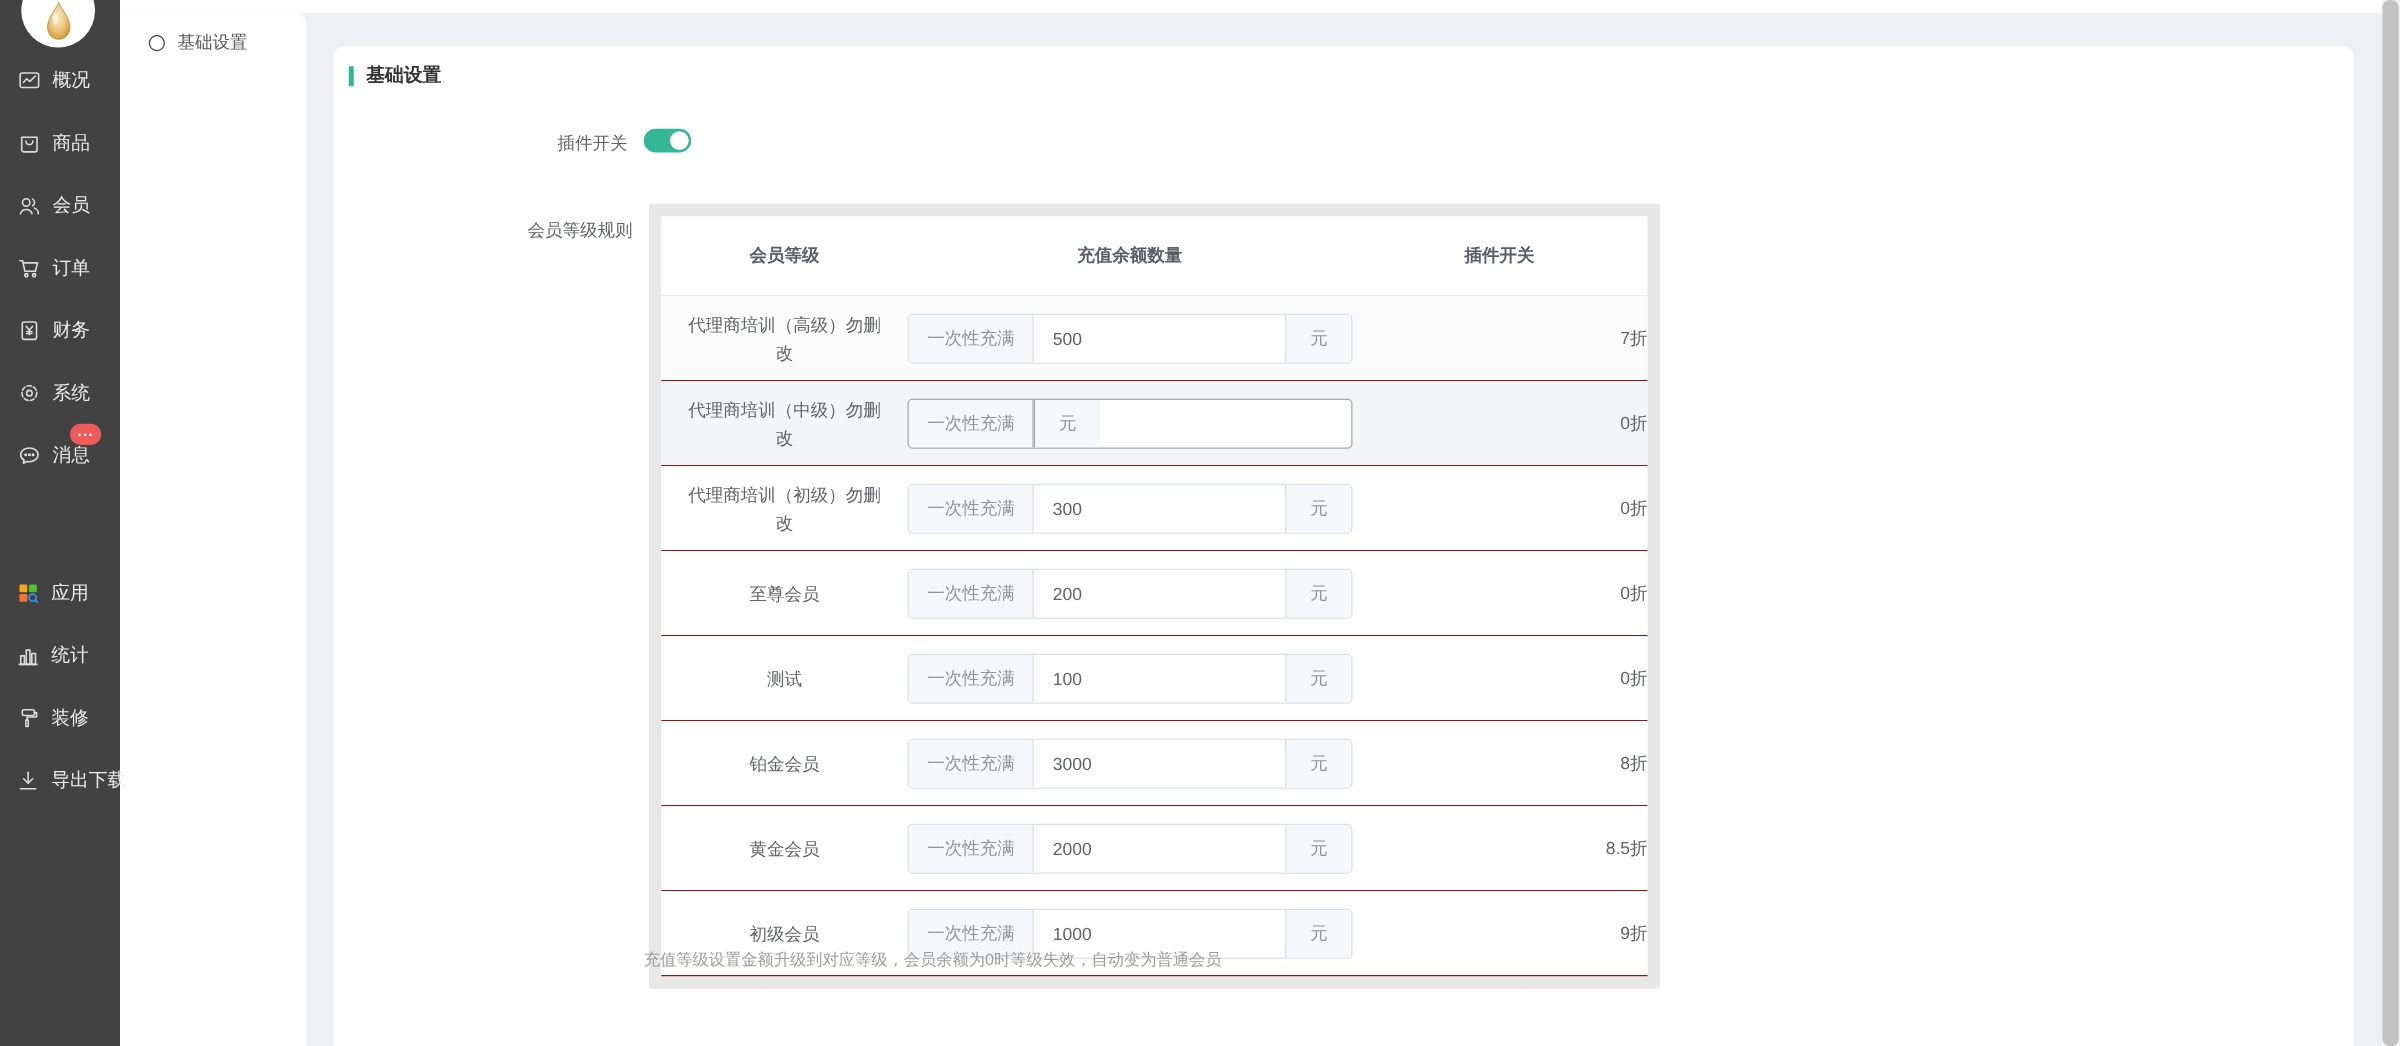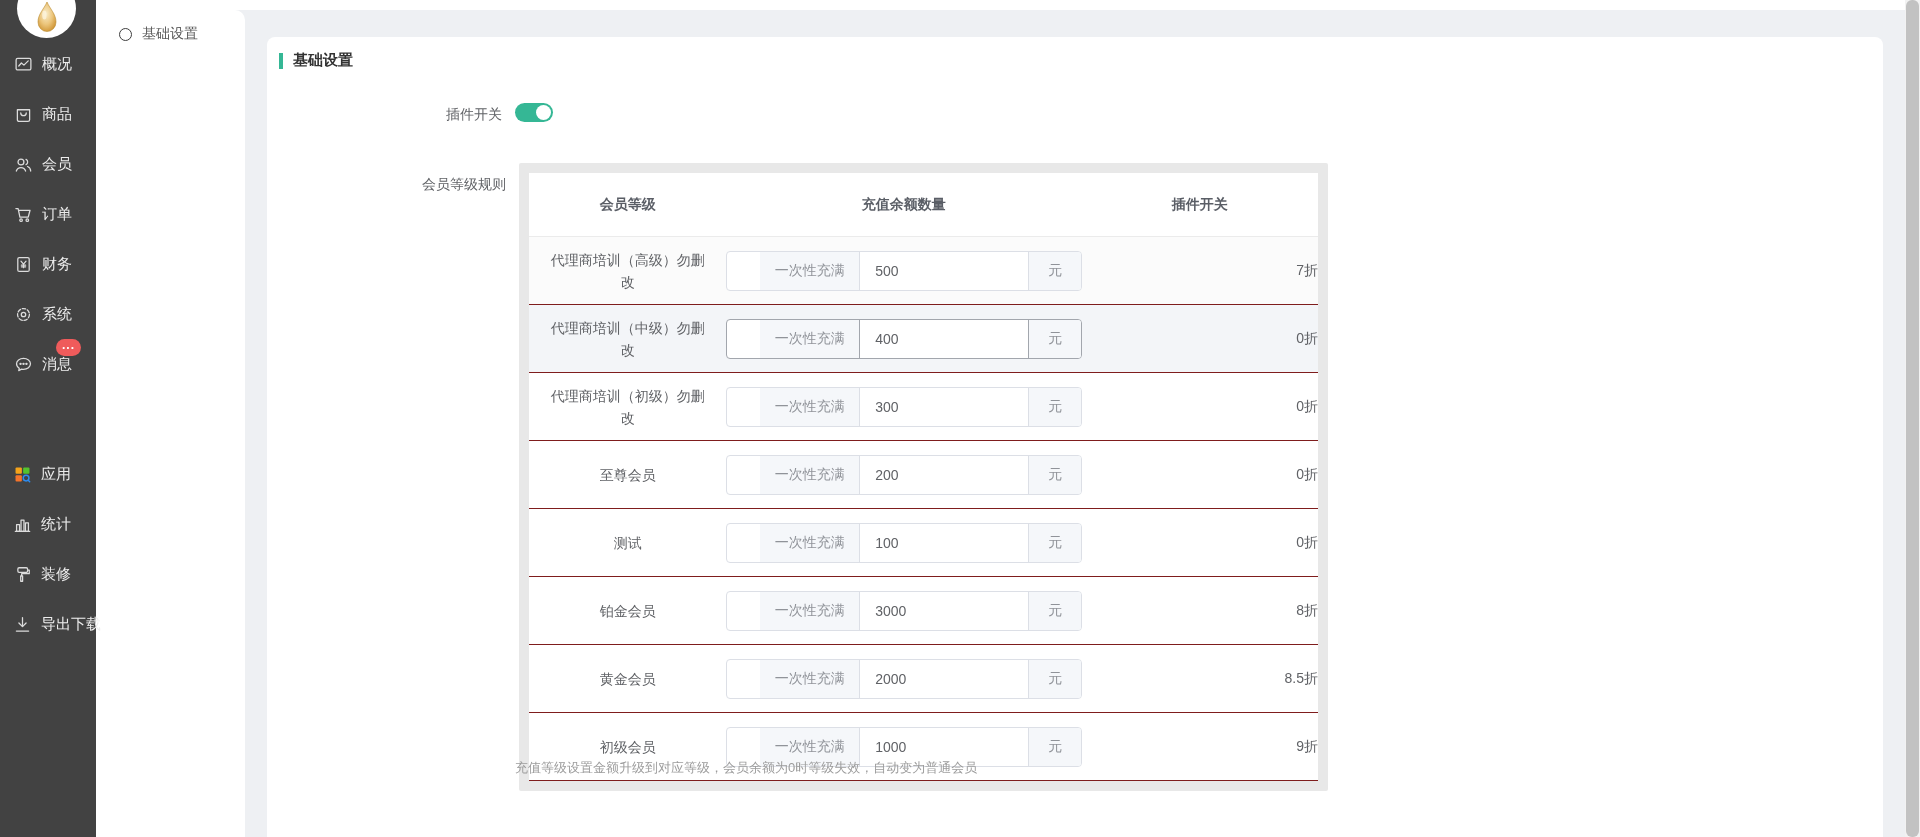--- a/index.html
+++ b/index.html
@@ -45,21 +45,21 @@
   .ttable{background:#fff;width:789px;}
   .thead{display:flex;align-items:center;height:64px;border-bottom:1px solid #ebebeb;}
   .th{font-size:14px;font-weight:700;color:#5a5e66;text-align:center;}
   .c1{width:25%;} .c2{width:45%;} .c3{width:30%;}
   .trow{display:flex;align-items:center;height:68px;border-bottom:1px solid #7f1d1d;background:#fff;}
   .trow.first{background:#fbfbfb;}
   .trow.hl{background:#f3f5f8;}
   .td1{padding:0 18px;text-align:center;font-size:14px;color:#606266;line-height:22px;}
   .td3{text-align:right;font-size:14px;color:#606266;}
 
-  .input-group{display:flex;height:40px;width:356px;border:1px solid #dcdfe6;border-radius:4px;overflow:hidden;background:#fff;padding-left:33px;}
+  .input-group{display:flex;height:40px;width:356px;border:1px solid #dcdfe6;border-radius:4px;overflow:hidden;background:#fff;}
   .hl .input-group{border-color:#a2a6ad;}
   .ig-prepend{width:100px;background:#f5f7fa;border-right:1px solid #dcdfe6;display:flex;align-items:center;justify-content:center;font-size:14px;color:#909399;}
   .ig-append{width:53px;background:#f5f7fa;border-left:1px solid #dcdfe6;display:flex;align-items:center;justify-content:center;font-size:14px;color:#909399;}
   .hl .ig-prepend{border-right-color:#a2a6ad;}
   .hl .ig-append{border-left-color:#a2a6ad;}
   .ig-input{flex:1;min-width:0;border:none;outline:none;font-size:14px;color:#606266;padding:0 15px;background:transparent;font-family:"Liberation Sans","DejaVu Sans",sans-serif;}
 
   .note{position:absolute;left:248px;top:722px;font-size:13px;color:#9c9c9c;}
 
   
@@ -243,21 +243,20 @@
       </div>
     </div>
     <div class="td3 c3">7折</div>
   </div>
 
   <div class="trow hl">
     <div class="td1 c1">代理商培训（中级）勿删改</div>
     <div class="c2">
       <div class="input-group">
         <span class="ig-prepend">一次性充满</span>
-        <input class="ig-input" type="text" value="400" style="">
         <span class="ig-append">元</span>
       </div>
     </div>
     <div class="td3 c3">0折</div>
   </div>
 
   <div class="trow">
     <div class="td1 c1">代理商培训（初级）勿删改</div>
     <div class="c2">
       <div class="input-group">

